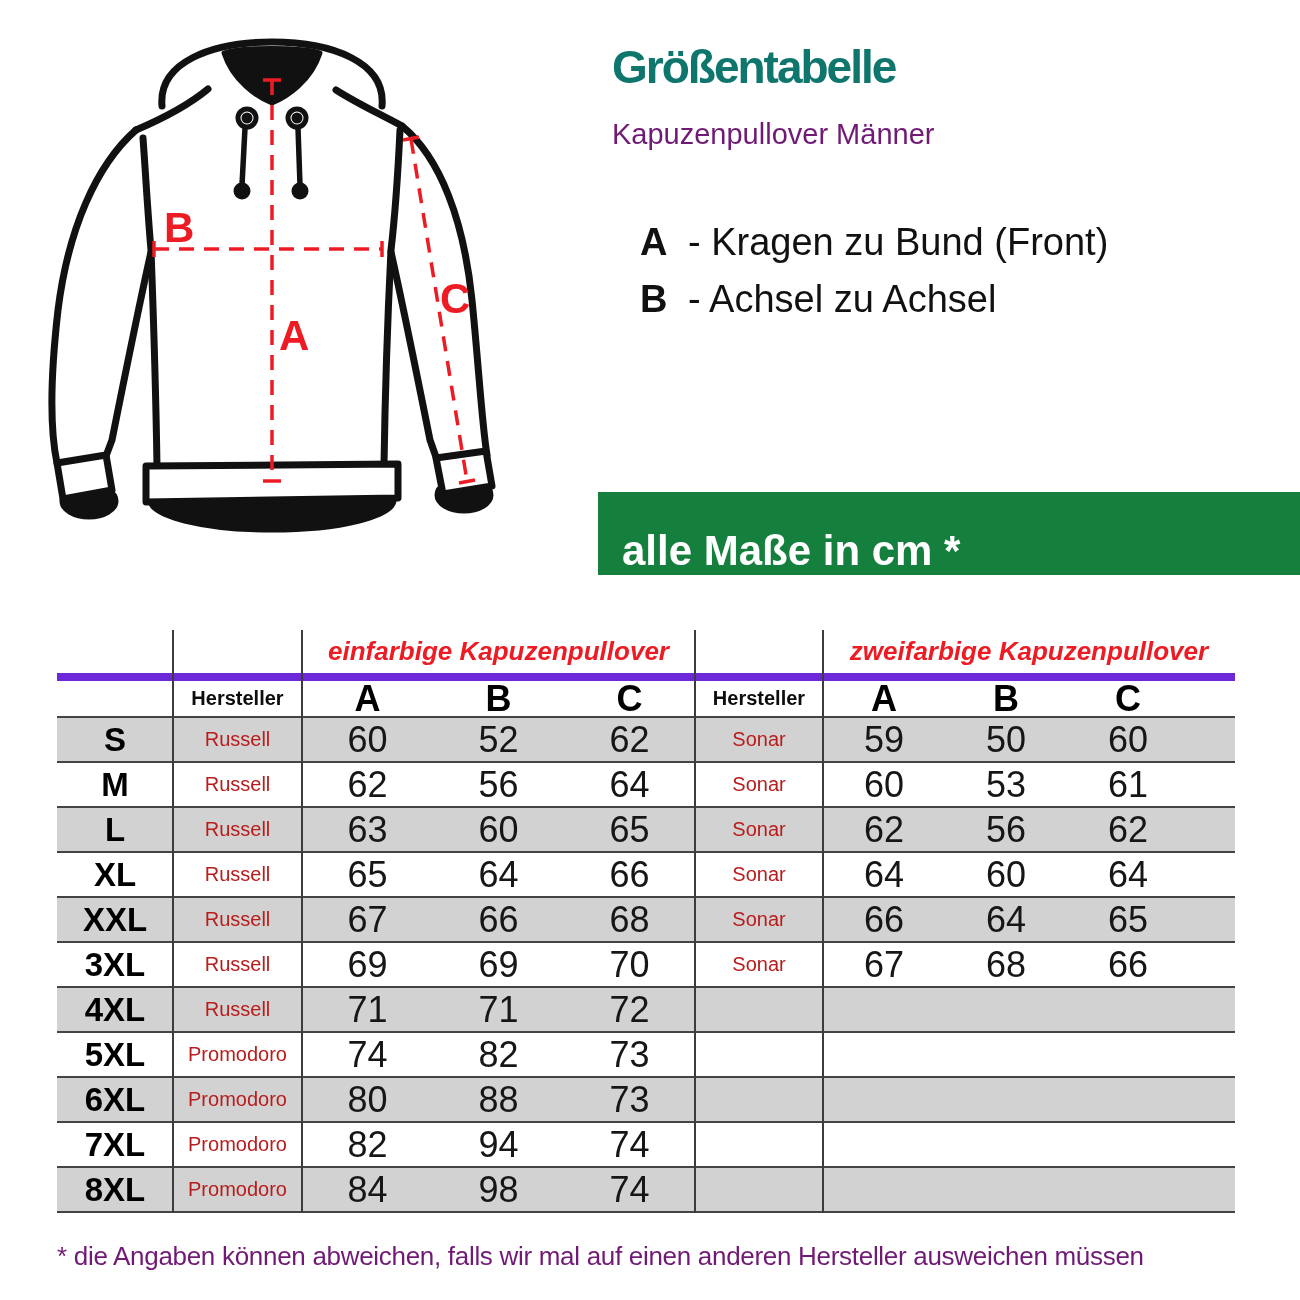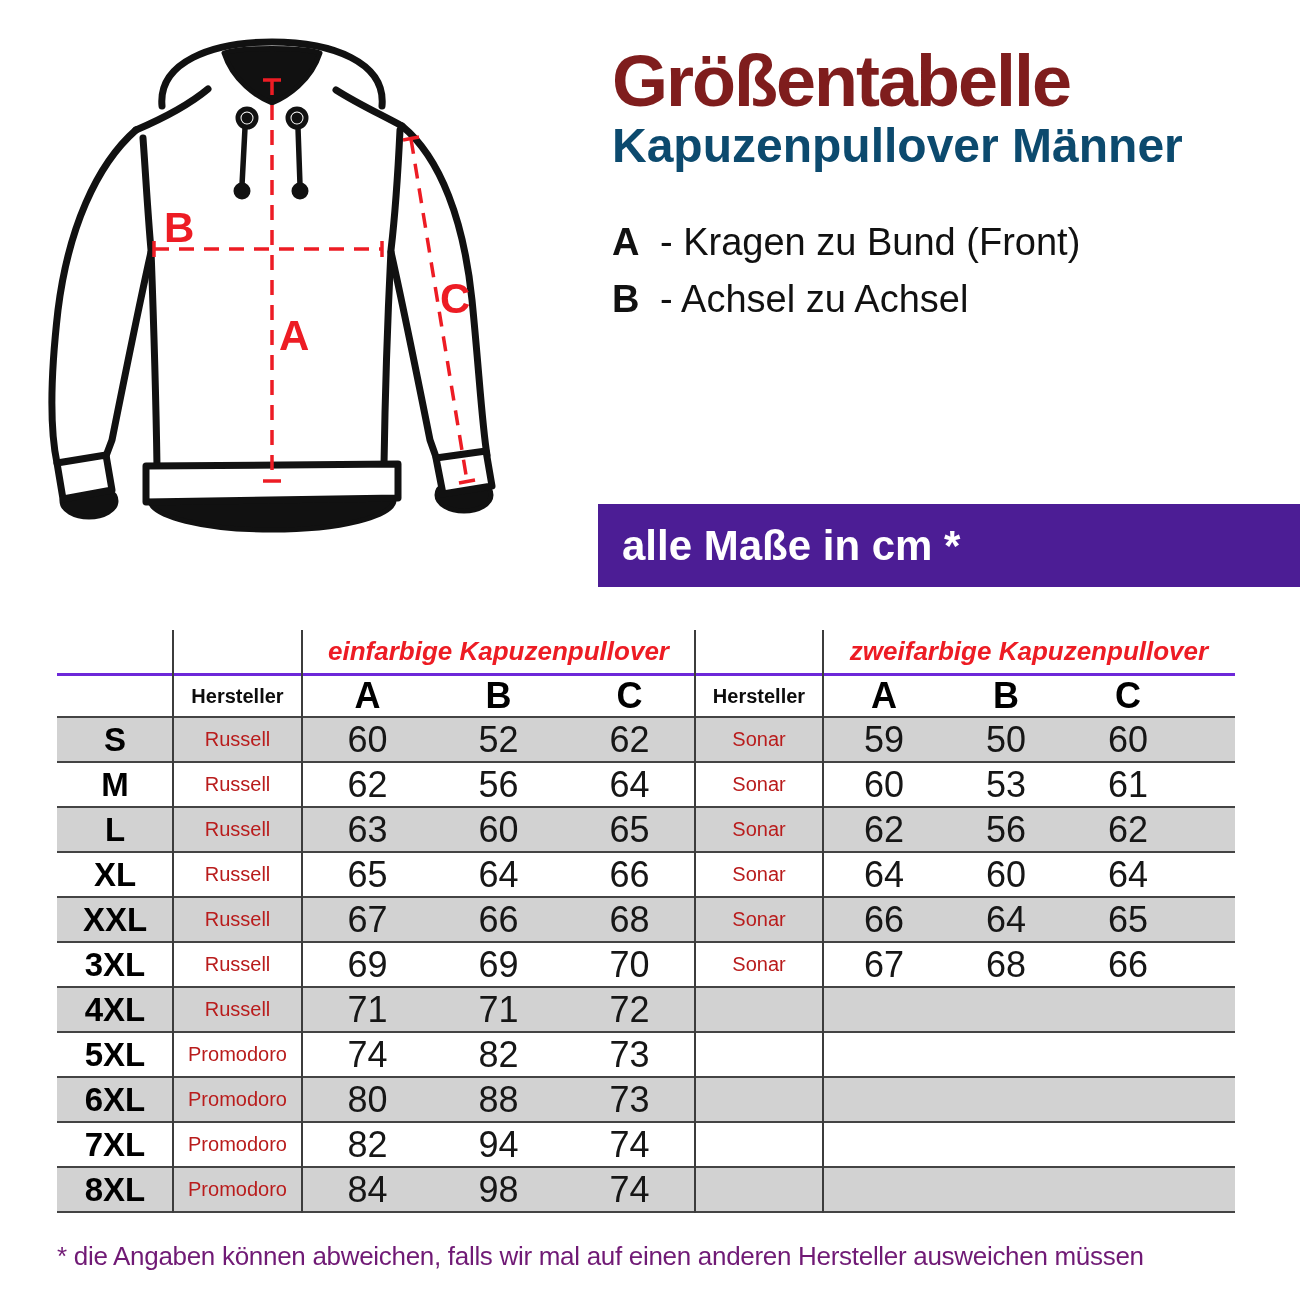--- a/index.html
+++ b/index.html
@@ -1,41 +1,41 @@
 <!DOCTYPE html>
 <html><head>
 <meta charset="utf-8">
 <style>
   html,body{margin:0;padding:0;background:#ffffff;}
   body{width:1300px;height:1300px;position:relative;overflow:hidden;
        font-family:"Liberation Sans",sans-serif;color:#1a1a1a;}
 
   
-  .title{position:absolute;left:612px;top:40px;font-size:72px;font-weight:bold;
-         letter-spacing:-2px;color:#7f1d1d;}
-  .subtitle{position:absolute;left:612px;top:118px;font-size:48px;font-weight:bold;color:#0c4a6e;}
-  .legend{position:absolute;left:612px;top:214px;}
+  .title{position:absolute;left:612px;top:40px;font-size:46px;font-weight:bold;
+         letter-spacing:-2px;color:#0f766e;}
+  .subtitle{position:absolute;left:612px;top:118px;font-size:29px;font-weight:normal;color:#701a75;}
+  .legend{position:absolute;left:640px;top:214px;}
   .legend-line{font-size:38px;line-height:57px;color:#111;white-space:nowrap;}
   .lkey{font-weight:bold;display:inline-block;width:48px;}
 
   
-  .banner{position:absolute;left:598px;top:504px;right:0;height:83px;background:#4c1d95;
-          display:flex;align-items:center;}
+  .banner{position:absolute;left:598px;top:492px;right:0;height:83px;background:#15803d;
+          display:flex;align-items:flex-end;}
   .banner-text{color:#fff;font-size:42px;font-weight:bold;padding-left:24px;white-space:nowrap;}
 
   
   .table{position:absolute;left:57px;top:630px;width:1178px;}
   .grow{height:43px;display:flex;}
   .gcell{display:flex;align-items:center;justify-content:center;
          color:#ed1c24;font-size:26px;font-weight:bold;white-space:nowrap;font-style:italic;}
   .gspace1{width:245px;} .gcell-l{width:393px;} .gspace2{width:128px;} .gcell-r{width:412px;text-align:center;}
 
   .hrow,.trow{display:flex;align-items:center;box-sizing:border-box;height:45px;
               border-bottom:2px solid #444;}
-  .hrow{border-top:3px solid #6d28d9;}
+  .hrow{border-top:8px solid #6d28d9;}
   .trow.shaded{background:#d2d2d2;}
 
   .c-size{width:116px;text-align:center;font-size:33px;font-weight:bold;color:#000;}
   .c-maker{width:129px;text-align:center;font-size:20px;color:#b91c1c;}
   .c-maker2{width:128px;}
   .c-abc{width:393px;display:flex;}
   .c-abc2{width:412px;box-sizing:border-box;padding-right:46px;}
   .c-val{flex:1;text-align:center;font-size:36px;color:#161616;}
   .hrow .c-maker{font-weight:bold;color:#0d0d0d;}
   .hrow .c-val{font-weight:bold;font-size:36px;color:#000;}

